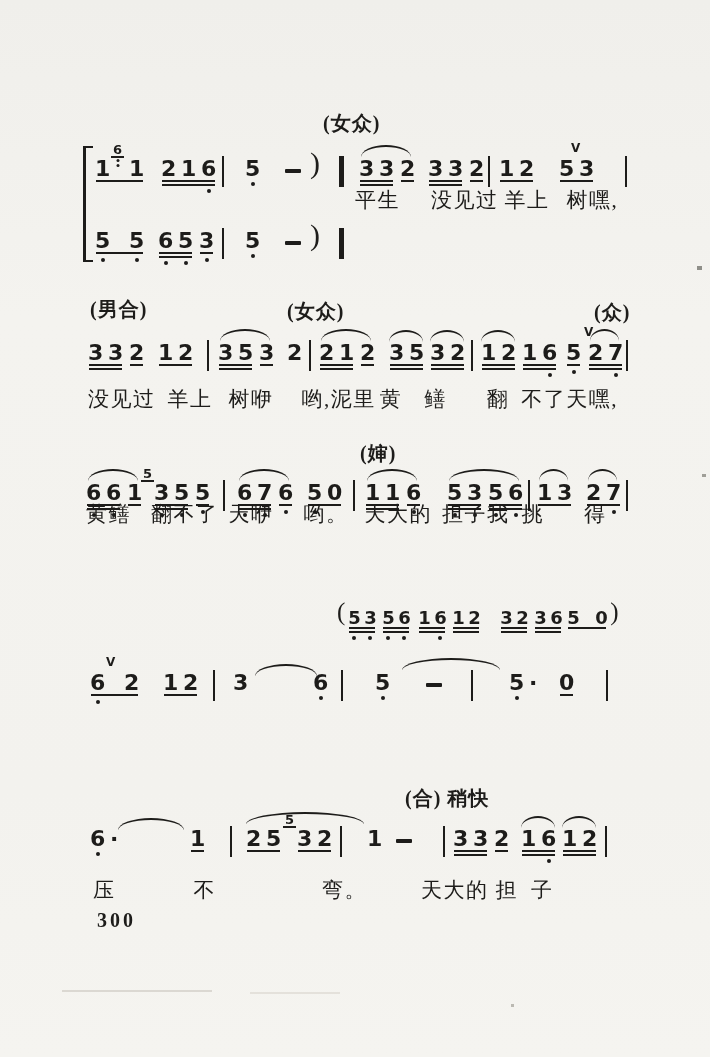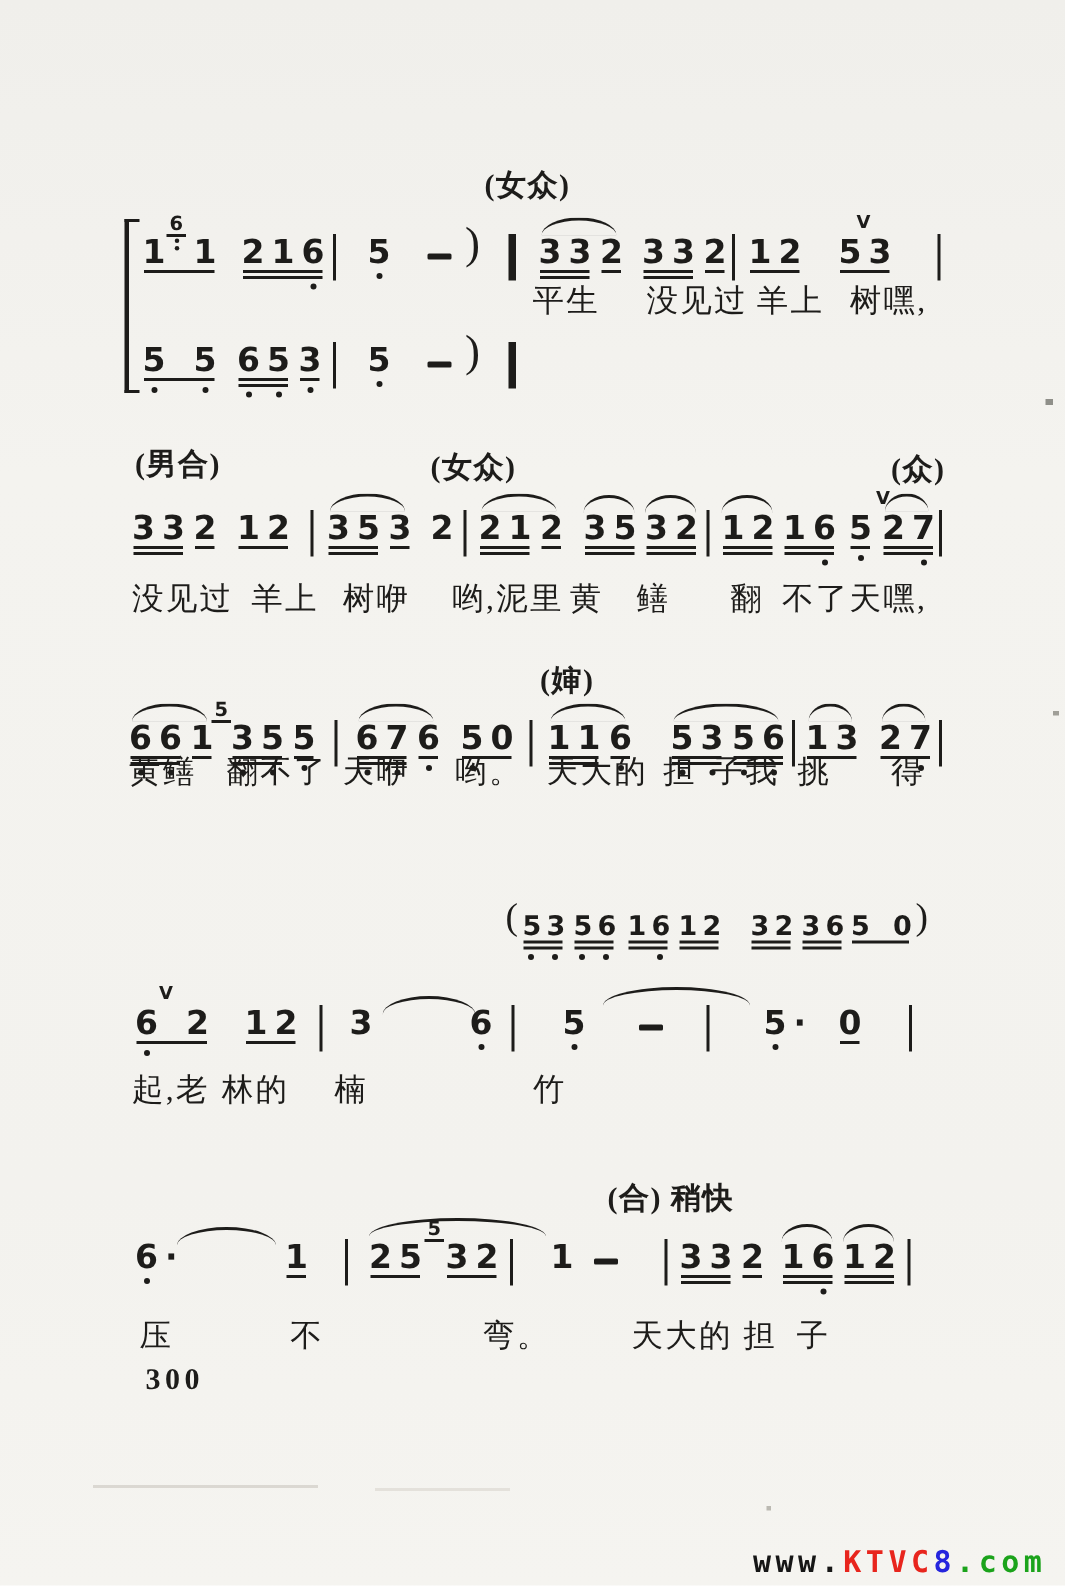--- a/index.html
+++ b/index.html
@@ -44,21 +44,20 @@
            border-top:2.5px solid var(--ink);border-bottom:2.5px solid var(--ink);}
   .pageno{position:absolute;left:97px;top:909px;font:700 20px "Liberation Serif",serif;letter-spacing:3px;}
   .watermark{position:absolute;left:502px;top:1029px;font:700 20px "DejaVu Sans Mono",monospace;letter-spacing:3px;}
   .artifact{position:absolute;}
 </style>
 </head>
 <body>
 
 <div class="sheet">
   <div class="pageno">300</div>
-  <div class="watermark"><span class="wm-seg" style="color: rgb(22, 22, 22);">www.</span><span class="wm-seg" style="color: rgb(232, 37, 29);">KTVC</span><span class="wm-seg" style="color: rgb(37, 37, 221);">8</span><span class="wm-seg" style="color: rgb(27, 163, 27);">.com</span></div>
 <div class="vlabel" style="left: 323px; top: 110px;">(女众)</div>
     <div class="vlabel" style="left: 90px; top: 296px;">(男合)</div>
     <div class="vlabel" style="left: 287px; top: 298px;">(女众)</div>
     <div class="vlabel" style="left: 594px; top: 299px;">(众)</div>
     <div class="vlabel" style="left: 360px; top: 440px;">(婶)</div>
     <div class="vlabel" style="left: 405px; top: 785px;">(合) 稍快</div>
     <div class="bracket" style="left: 83px; top: 146px; height: 112px;"></div>
     <div class="row music" style="left: 95px; top: 142px;">
       <span class="grp">
         <div class="grace" style="left: 16px;">6<div class="gdot"></div><div class="gdot g2"></div></div>
@@ -376,21 +375,21 @@
       </span>
       <div class="bar" style="margin-left: 5px;"></div>
     </div>
     <div class="row lyrics" style="left: 86px; top: 500px;">
       <span class="word">黄鳝</span>
       <span class="word" style="margin-left: 20px;">翻不了</span>
       <span class="word" style="margin-left: 10px;">天咿</span>
       <span class="word" style="margin-left: 30px;">哟。</span>
       <span class="word" style="margin-left: 16px;">天大的</span>
       <span class="word" style="margin-left: 10px;">担</span>
-      <span class="word" style="margin-left: 10px;">子我</span>
+      <span class="word" style="">子我</span>
       <span class="word" style="margin-left: 12px;">挑</span>
       <span class="word" style="margin-left: 40px;">得</span>
     </div>
     <div class="row music small" style="left: 337px; top: 592px;">
       <span class="ptxt">(</span>
       <span class="grp" style="margin-left: 3px;">
         <span class="part">
           <span class="ch">5<div class="ld" style="bottom: -13px;"></div></span>
           <span class="ch">3<div class="ld" style="bottom: -13px;"></div></span>
           <div class="u" style="bottom: -2px;"></div>
@@ -485,26 +484,20 @@
           <span class="ch dot">·</span>
         </span>
       </span>
       <span class="grp" style="margin-left: 22px;">
         <span class="part">
           <span class="ch">0</span>
           <div class="u" style="bottom: -2px;"></div>
         </span>
       </span>
       <div class="bar" style="margin-left: 32px;"></div>
-    </div>
-    <div class="row lyrics" style="left: 88px; top: 712px;">
-      <span class="word">起,老</span>
-      <span class="word" style="margin-left: 8px;">林的</span>
-      <span class="word" style="margin-left: 30px;">楠</span>
-      <span class="word" style="margin-left: 110px;">竹</span>
     </div>
     <div class="row music" style="left: 90px; top: 812px;">
       <div class="arc" style="left: 28px; top: 6px; width: 66px;"></div>
       <div class="arc" style="left: 156px; top: 0px; width: 118px;"></div>
       <span class="grp">
         <span class="part">
           <span class="ch">6<div class="ld" style="bottom: -6px;"></div></span>
           <span class="ch dot">·</span>
         </span>
       </span>

